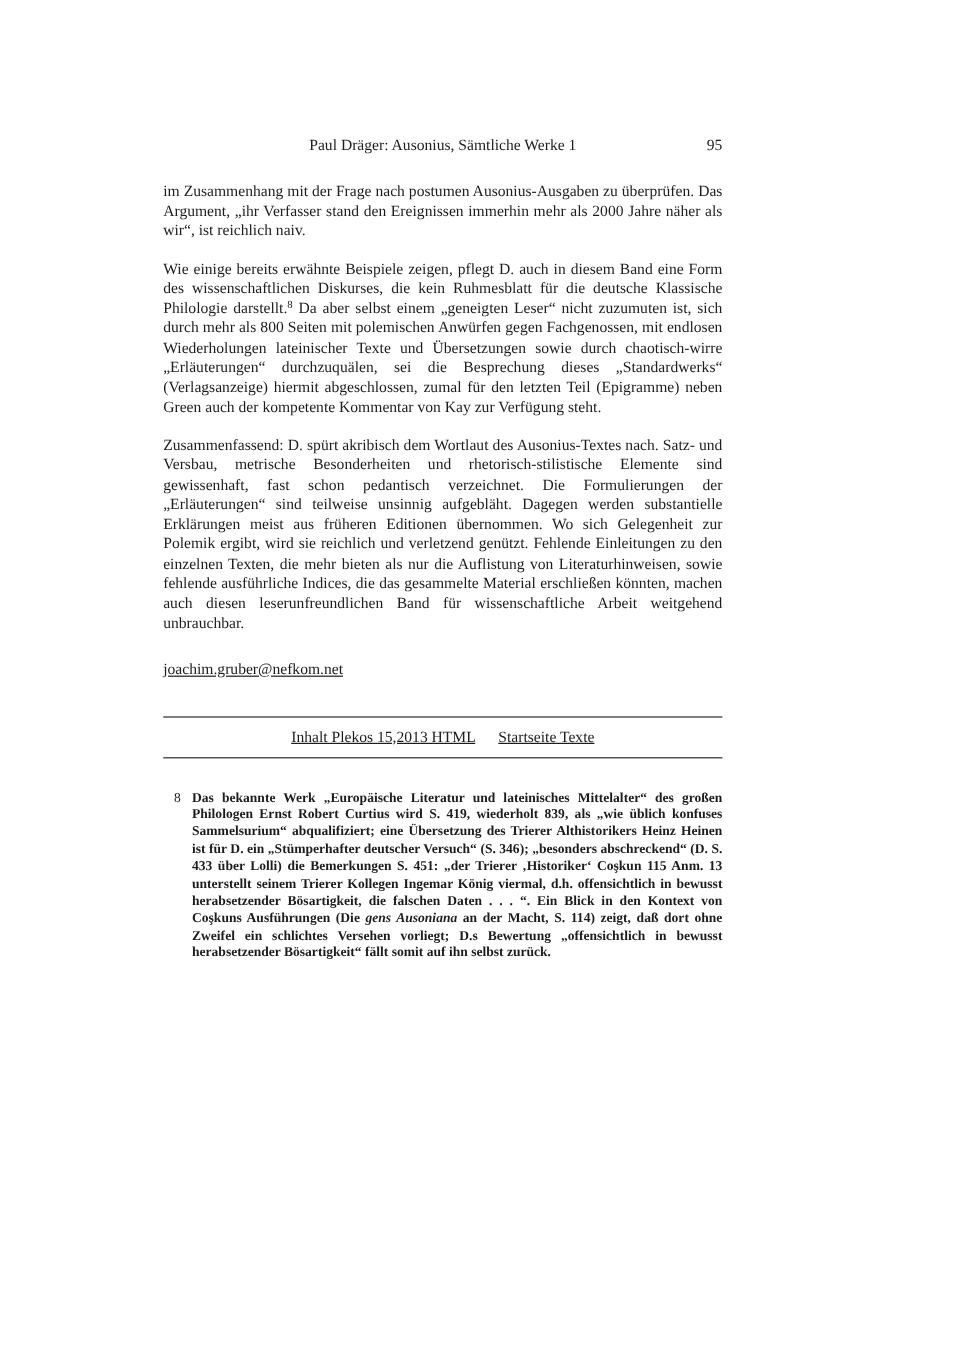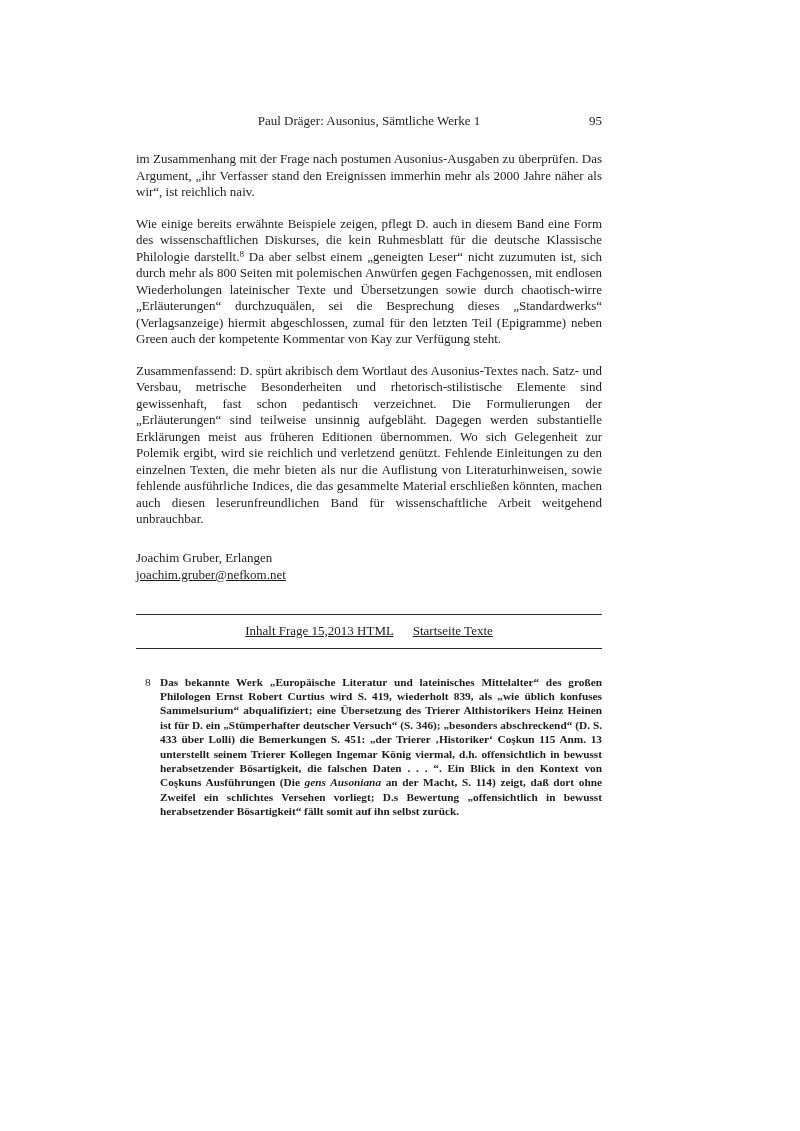--- a/index.html
+++ b/index.html
@@ -69,29 +69,28 @@
     </header>
 
     <main>
       <p class="par">im Zusammenhang mit der Frage nach postumen Ausonius-Ausgaben zu überprüfen. Das Argument, „ihr Verfasser stand den Ereignissen immerhin mehr als 2000 Jahre näher als wir“, ist reichlich naiv.</p>
 
       <p class="par"><span>Wie einige bereits erwähnte Beispiele zeigen, pflegt D. auch in diesem Band eine Form des wissenschaftlichen Diskurses, die kein Ruhmesblatt für die deutsche Klassische Philologie darstellt.</span><sup class="fnref">8</sup><span> Da aber selbst einem „geneigten Leser“ nicht zuzumuten ist, sich durch mehr als 800 Seiten mit polemischen Anwürfen gegen Fachgenossen, mit endlosen Wiederholungen lateinischer Texte und Übersetzungen sowie durch chaotisch-wirre „Erläuterungen“ durchzuquälen, sei die Besprechung dieses „Standardwerks“ (Verlagsanzeige) hiermit abgeschlossen, zumal für den letzten Teil (Epigramme) neben Green auch der kompetente Kommentar von Kay zur Verfügung steht.</span></p>
 
       <p class="par">Zusammenfassend: D. spürt akribisch dem Wortlaut des Ausonius-Textes nach. Satz- und Versbau, metrische Besonderheiten und rhetorisch-stilistische Elemente sind gewissenhaft, fast schon pedantisch verzeichnet. Die Formulierungen der „Erläuterungen“ sind teilweise unsinnig aufgebläht. Dagegen werden substantielle Erklärungen meist aus früheren Editionen übernommen. Wo sich Gelegenheit zur Polemik ergibt, wird sie reichlich und verletzend genützt. Fehlende Einleitungen zu den einzelnen Texten, die mehr bieten als nur die Auflistung von Literaturhinweisen, sowie fehlende ausführliche Indices, die das gesammelte Material erschließen könnten, machen auch diesen leserunfreundlichen Band für wissenschaftliche Arbeit weitgehend unbrauchbar.</p>
 
       <div class="signature">
-        <div>Joachim Gruber, Erlangen</div>
         <div><a class="link">joachim.gruber@nefkom.net</a></div>
       </div>
     </main>
 
     <hr class="rule rule-top">
 
     <nav class="nav-links">
-      <a class="link">Inhalt Frage 15,2013 HTML</a>
+      <a class="link">Inhalt Plekos 15,2013 HTML</a>
       <a class="link">Startseite Texte</a>
     </nav>
 
     <hr class="rule">
 
     <div class="footnote">
       <span class="fn-number">8</span>
       <span class="fn-text"><span>Das bekannte Werk „Europäische Literatur und lateinisches Mittelalter“ des großen Philologen Ernst Robert Curtius wird S. 419, wiederholt 839, als „wie üblich konfuses Sammelsurium“ abqualifiziert; eine Übersetzung des Trierer Althistorikers Heinz Heinen ist für D. ein „Stümperhafter deutscher Versuch“ (S. 346); „besonders abschreckend“ (D. S. 433 über Lolli) die Bemerkungen S. 451: „der Trierer ‚Historiker‘ Coşkun 115 Anm. 13 unterstellt seinem Trierer Kollegen Ingemar König viermal, d.h. offensichtlich in bewusst herabsetzender Bösartigkeit, die falschen Daten . . . “. Ein Blick in den Kontext von Coşkuns Ausführungen (Die </span><em>gens Ausoniana</em><span> an der Macht, S. 114) zeigt, daß dort ohne Zweifel ein schlichtes Versehen vorliegt; D.s Bewertung „offensichtlich in bewusst herabsetzender Bösartigkeit“ fällt somit auf ihn selbst zurück.</span></span>
     </div>
 

